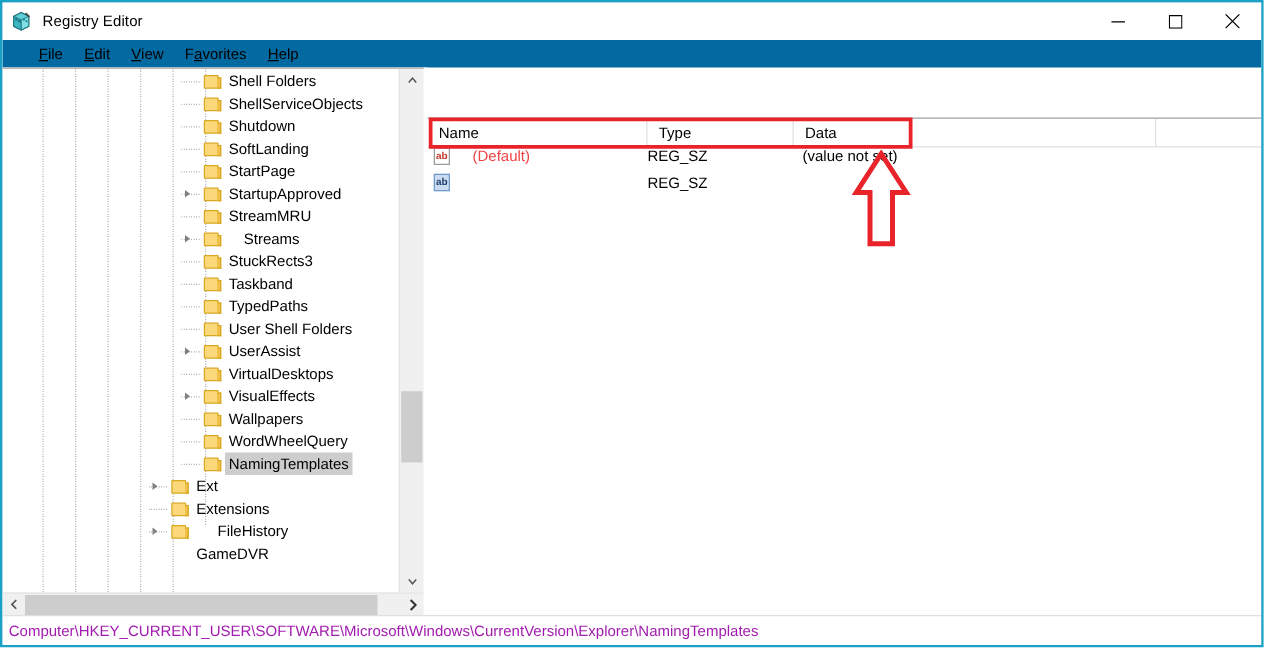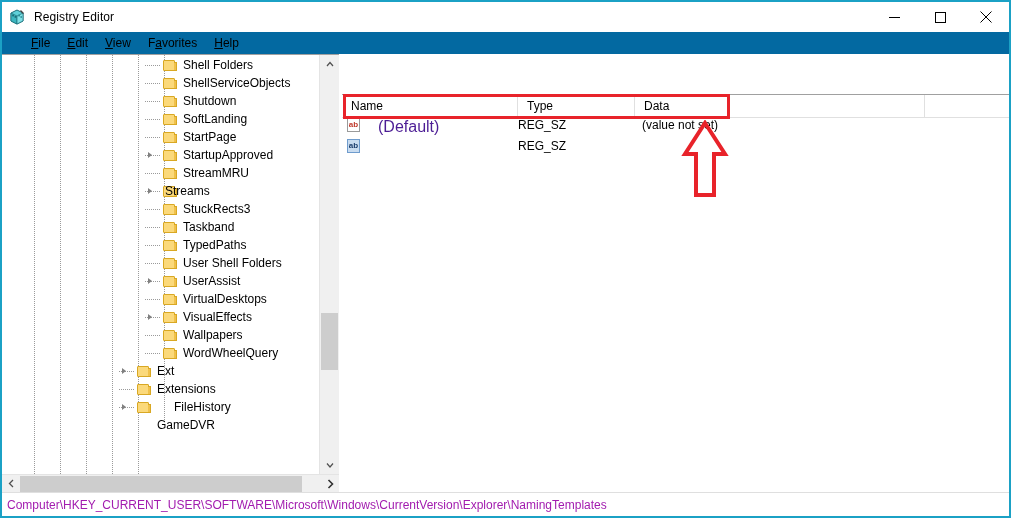--- a/index.html
+++ b/index.html
@@ -320,22 +320,22 @@
     text-align: center;
     font-size: 8px;
     font-weight: bold;
     color: #c0392b;
     font-family: "Liberation Sans", sans-serif;
     line-height: 9px;
   }
   .val-icon.sel .page { background: #c9dcf0; border-color: #6f9ccd; }
   .val-icon.sel .ab { color: #1b3d6b; }
   .cell-name {
-    font-size: 16px;
-    color: #4c1d95;
+    font-size: 12px;
+    color: #ef4444;
     white-space: nowrap;
   }
   .cell-type {
     position: absolute;
     left: 176px;
     font-size: 12px;
     color: #000000;
     white-space: nowrap;
   }
   .cell-data {
@@ -517,21 +517,21 @@
             </div>
             <div class="tree-row">
               <div class="conn-h" style="left: 143px; width: 16px;"></div>
               <div class="tree-expander" style="left: 140px; top: 1px;">
                 <span class="chev"></span>
               </div>
               <div class="folder" style="left: 161px; top: 3px;">
                 <span class="fb"></span>
                 <span class="ft"></span>
               </div>
-              <span class="tree-label" style="left: 160px;">Streams</span>
+              <span class="tree-label" style="left: 190px;">Streams</span>
             </div>
             <div class="tree-row">
               <div class="conn-h" style="left: 143px; width: 16px;"></div>
               <div class="folder" style="left: 161px; top: 3px;">
                 <span class="fb"></span>
                 <span class="ft"></span>
               </div>
               <span class="tree-label" style="left: 178px;">StuckRects3</span>
             </div>
             <div class="tree-row">
@@ -596,20 +596,28 @@
               </div>
               <span class="tree-label" style="left: 178px;">Wallpapers</span>
             </div>
             <div class="tree-row">
               <div class="conn-h" style="left: 143px; width: 16px;"></div>
               <div class="folder" style="left: 161px; top: 3px;">
                 <span class="fb"></span>
                 <span class="ft"></span>
               </div>
               <span class="tree-label" style="left: 178px;">WordWheelQuery</span>
+            </div>
+            <div class="tree-row selected">
+              <div class="conn-h" style="left: 143px; width: 16px;"></div>
+              <div class="folder" style="left: 161px; top: 3px;">
+                <span class="fb"></span>
+                <span class="ft"></span>
+              </div>
+              <span class="tree-label" style="left: 178px;">NamingTemplates</span>
             </div>
             <div class="tree-row">
               <div class="conn-h" style="left: 117px; width: 16px;"></div>
               <div class="tree-expander" style="left: 114px; top: 1px;">
                 <span class="chev"></span>
               </div>
               <div class="folder" style="left: 135px; top: 3px;">
                 <span class="fb"></span>
                 <span class="ft"></span>
               </div>

